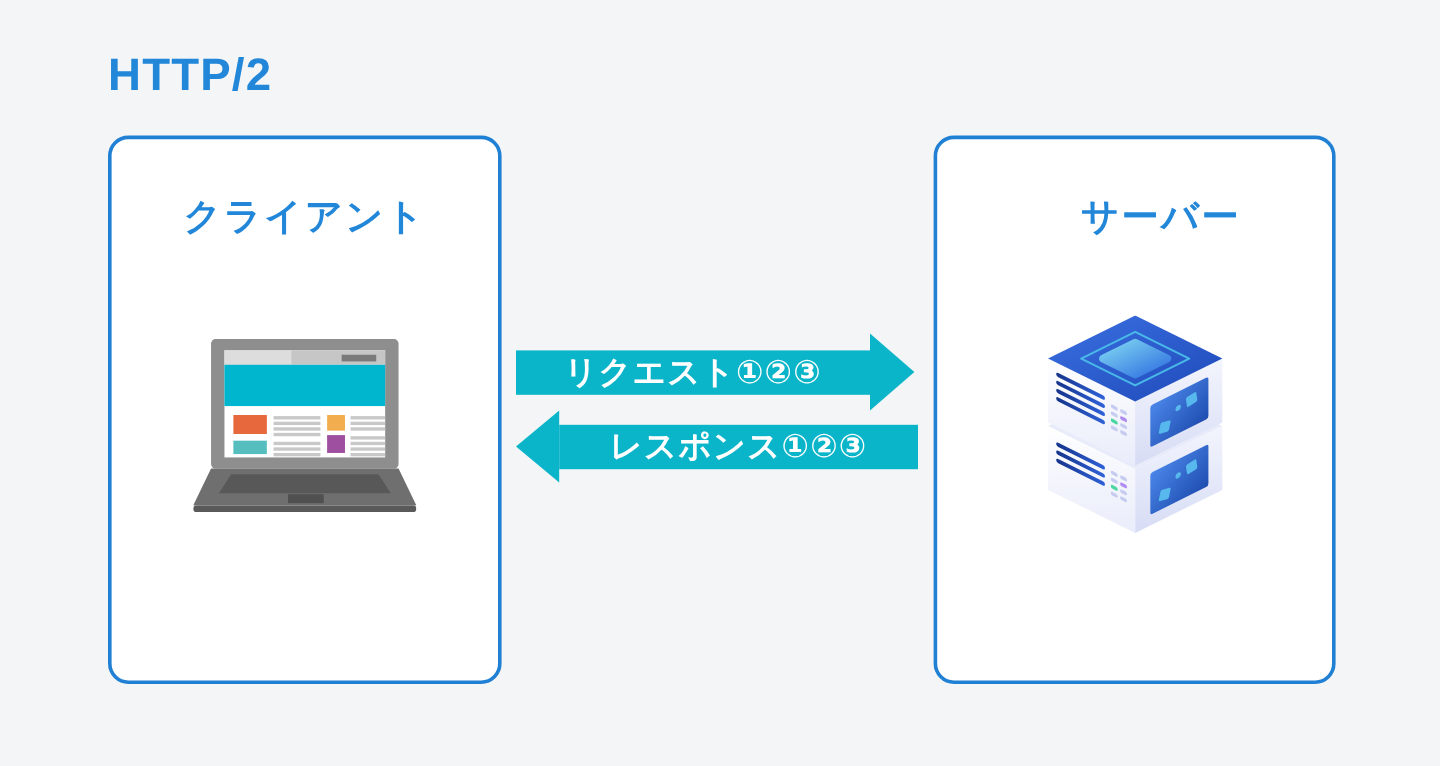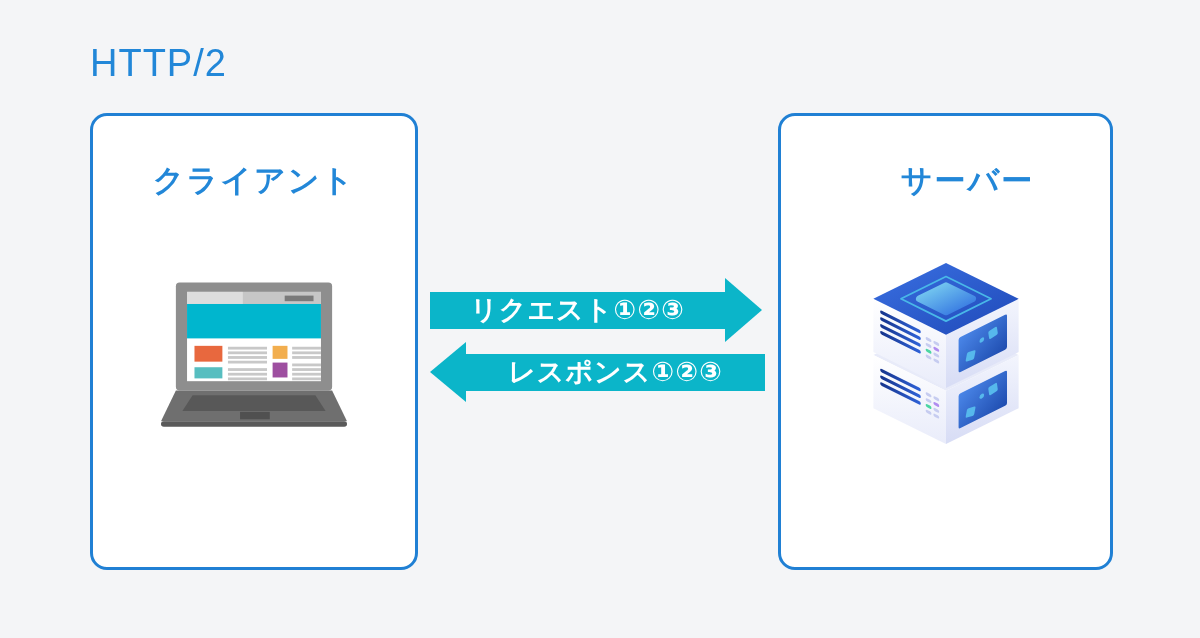--- a/index.html
+++ b/index.html
@@ -14,21 +14,21 @@
   html,body{width:1200px;height:638px;}
   body{
     background:var(--bg);
     font-family:"Liberation Sans","DejaVu Sans",sans-serif;
     overflow:hidden;
   }
   .canvas{position:relative;width:1200px;height:638px;background:var(--bg);}
 
   .page-title{
     position:absolute;left:90px;top:42px;
-    font-size:38px;font-weight:400;color:var(--accent-blue);
+    font-size:38px;font-weight:700;color:var(--accent-blue);
     letter-spacing:1px;
   }
 
   .box{
     position:absolute;top:113px;height:457px;
     background:var(--box-bg);
     border:3px solid var(--border-blue);
     border-radius:17px;
   }
   .box.client{left:90px;width:328px;}

